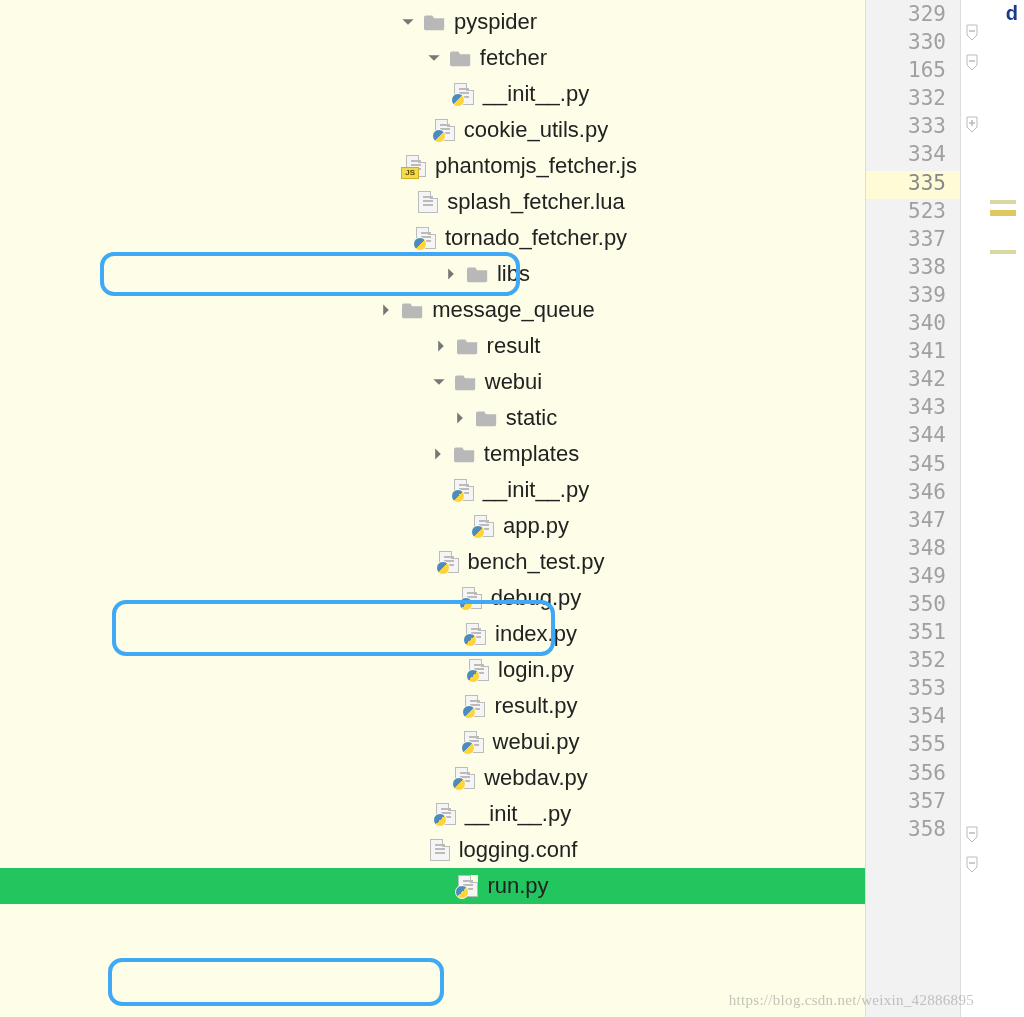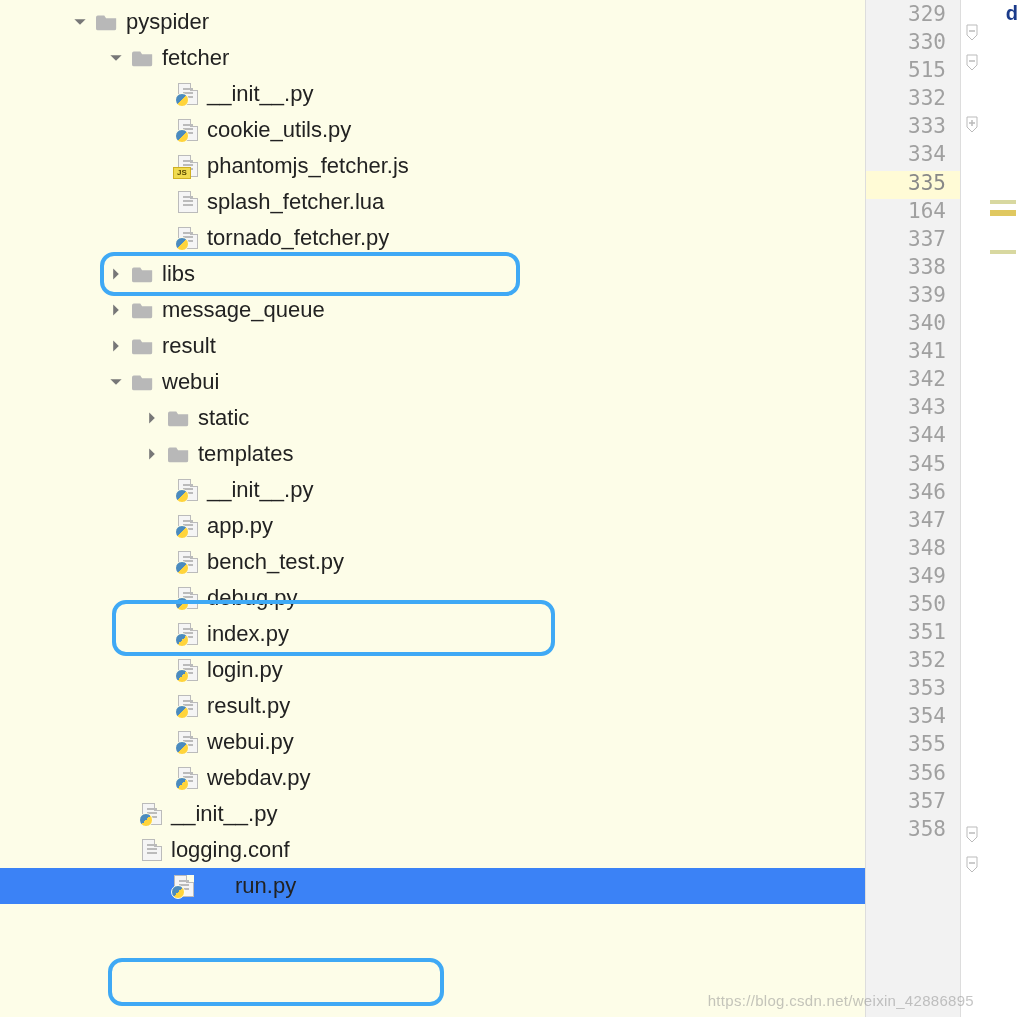--- a/index.html
+++ b/index.html
@@ -23,24 +23,24 @@
   overflow: hidden;
 }
 .tree-row {
   display: flex;
   align-items: center;
   height: 36px;
   font-size: 22px;
   color: #333;
   white-space: nowrap;
   position: relative;
+  justify-content: center;
 }
 .tree-row.selected {
-  background: #3b82f6;
-  gap: 32px;
+  background: #22c55e;
 }
 .indent { display:inline-block; }
 .chevron {
   width: 16px;
   height: 16px;
   display: inline-flex;
   align-items: center;
   justify-content: center;
   margin-right: 8px;
   cursor: pointer;
@@ -131,21 +131,21 @@
 .stripe {
   position:absolute; left:8px; right:8px; height:4px; background:#d8d8a0;
 }
 .stripe.active { background:#e0c860; height:6px; }
 .corner-d {
   position:absolute; top:2px; right:6px; font-size:20px; font-weight:bold; color:#1a3a8a;
 }
 .watermark {
   position:absolute; bottom:8px; right:50px;
   font-size:15px; color:rgba(140,140,140,0.5);
-  font-family:Liberation Sans, sans-serif;
+  font-family:Liberation Serif, serif;
   letter-spacing:0.3px;
 }
 </style>
 </head>
 <body>
 
 <div class="tree-panel">
 
   <div class="tree-row">
     <span class="indent" style="width:72px"></span>
@@ -403,26 +403,26 @@
 
   <div class="highlight-box" style="top:252px; left:100px; width:420px; height:44px;"></div>
   <div class="highlight-box" style="top:600px; left:112px; width:443px; height:56px;"></div>
   <div class="highlight-box" style="top:958px; left:108px; width:336px; height:48px;"></div>
 
 </div>
 
 <div class="gutter" id="gutter">
     <div class="ln">329</div>
     <div class="ln">330</div>
-    <div class="ln">515</div>
+    <div class="ln">165</div>
     <div class="ln">332</div>
     <div class="ln">333</div>
     <div class="ln">334</div>
     <div class="ln current">335</div>
-    <div class="ln">164</div>
+    <div class="ln">523</div>
     <div class="ln">337</div>
     <div class="ln">338</div>
     <div class="ln">339</div>
     <div class="ln">340</div>
     <div class="ln">341</div>
     <div class="ln">342</div>
     <div class="ln">343</div>
     <div class="ln">344</div>
     <div class="ln">345</div>
     <div class="ln">346</div>

